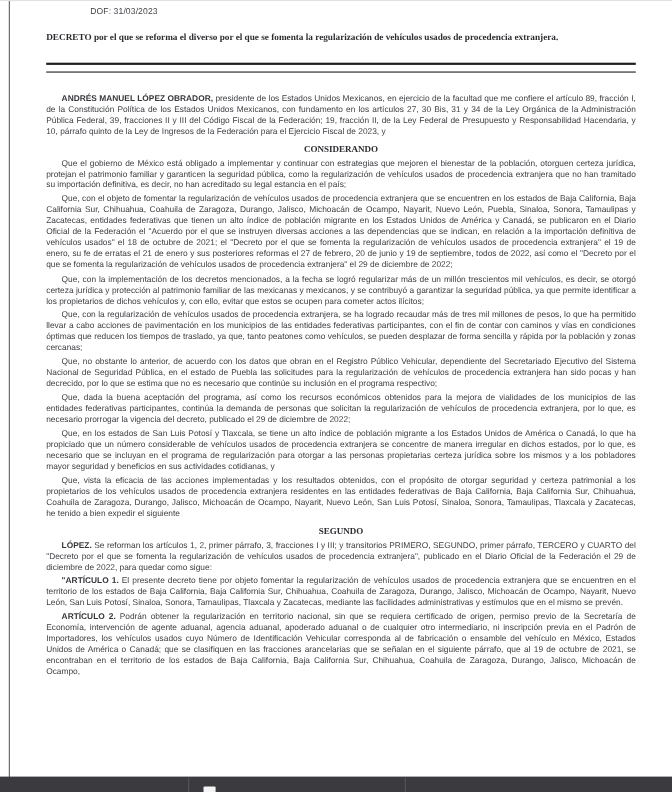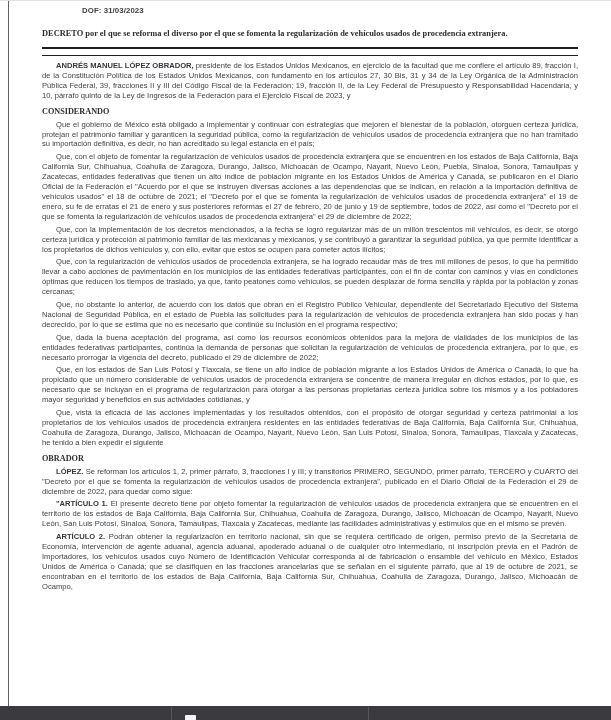--- a/index.html
+++ b/index.html
@@ -11,41 +11,41 @@
     position:absolute;left:0;top:0;width:611px;height:706px;overflow:hidden;
     background:#ffffff;border-top:1px solid #e2e2e2;
   }
   .page-left-rule{
     position:absolute;left:8px;top:0;width:1px;height:706px;background:#5f6065;
   }
   .content{
     position:absolute;left:42px;top:0;width:536px;color:#3e4044;
   }
   .dof{
-    margin-top:5px;font-size:7.8px;font-weight:bold;letter-spacing:.1px;padding-left:40px;
+    margin-top:5px;font-size:7.8px;font-weight:normal;letter-spacing:.1px;padding-left:40px;
   }
   .title{
     margin-top:14px;font-family:"Liberation Serif",serif;font-weight:bold;
     font-size:8.4px;line-height:10px;color:#2c2d30;
-    padding-bottom:8px;border-bottom:2.5px solid #1f1f1f;
+    padding-bottom:18px;border-bottom:2.5px solid #1f1f1f;
   }
   .rule-thin{
     margin-top:6px;height:0;border-top:1.2px solid #1f1f1f;
   }
   .margin-note{
     margin-top:4px;font-size:7.8px;font-weight:bold;line-height:10px;
   }
-  .doc-body{margin-top:5px;}
+  .doc-body{margin-top:19px;}
   .doc-body p.para{
     margin:3px 0 0 0;font-size:7.6px;line-height:9.9px;
     text-align:justify;text-indent:14px;color:#3e4044;
   }
   .doc-body p.para b{color:#35363a;}
   .doc-body .section-heading{
-    margin:5px 0 2px 0;font-family:"Liberation Serif",serif;
+    margin:5px 0 2px 0;text-align:center;font-family:"Liberation Serif",serif;
     font-weight:bold;font-size:8.2px;line-height:11px;color:#2c2d30;
   }
   .taskbar{
     position:absolute;left:0;top:706px;width:611px;height:14px;background:#3a3a3f;
   }
   .taskbar .divider{
     position:absolute;top:1px;width:1px;height:13px;background:#55555b;
   }
   .app-icon{
     position:absolute;left:185px;top:9px;width:11px;height:6px;
@@ -67,21 +67,21 @@
           <p class="para"><b>ANDRÉS MANUEL LÓPEZ OBRADOR,</b> <span>presidente de los Estados Unidos Mexicanos, en ejercicio de la facultad que me confiere el artículo 89, fracción I, de la Constitución Política de los Estados Unidos Mexicanos, con fundamento en los artículos 27, 30 Bis, 31 y 34 de la Ley Orgánica de la Administración Pública Federal, 39, fracciones II y III del Código Fiscal de la Federación; 19, fracción II, de la Ley Federal de Presupuesto y Responsabilidad Hacendaria, y 10, párrafo quinto de la Ley de Ingresos de la Federación para el Ejercicio Fiscal de 2023, y</span></p>
           <div class="section-heading">CONSIDERANDO</div>
           <p class="para"><span>Que el gobierno de México está obligado a implementar y continuar con estrategias que mejoren el bienestar de la población, otorguen certeza jurídica, protejan el patrimonio familiar y garanticen la seguridad pública, como la regularización de vehículos usados de procedencia extranjera que no han tramitado su importación definitiva, es decir, no han acreditado su legal estancia en el país;</span></p>
           <p class="para"><span>Que, con el objeto de fomentar la regularización de vehículos usados de procedencia extranjera que se encuentren en los estados de Baja California, Baja California Sur, Chihuahua, Coahuila de Zaragoza, Durango, Jalisco, Michoacán de Ocampo, Nayarit, Nuevo León, Puebla, Sinaloa, Sonora, Tamaulipas y Zacatecas, entidades federativas que tienen un alto índice de población migrante en los Estados Unidos de América y Canadá, se publicaron en el Diario Oficial de la Federación el "Acuerdo por el que se instruyen diversas acciones a las dependencias que se indican, en relación a la importación definitiva de vehículos usados" el 18 de octubre de 2021; el "Decreto por el que se fomenta la regularización de vehículos usados de procedencia extranjera" el 19 de enero, su fe de erratas el 21 de enero y sus posteriores reformas el 27 de febrero, 20 de junio y 19 de septiembre, todos de 2022, así como el "Decreto por el que se fomenta la regularización de vehículos usados de procedencia extranjera" el 29 de diciembre de 2022;</span></p>
           <p class="para"><span>Que, con la implementación de los decretos mencionados, a la fecha se logró regularizar más de un millón trescientos mil vehículos, es decir, se otorgó certeza jurídica y protección al patrimonio familiar de las mexicanas y mexicanos, y se contribuyó a garantizar la seguridad pública, ya que permite identificar a los propietarios de dichos vehículos y, con ello, evitar que estos se ocupen para cometer actos ilícitos;</span></p>
           <p class="para"><span>Que, con la regularización de vehículos usados de procedencia extranjera, se ha logrado recaudar más de tres mil millones de pesos, lo que ha permitido llevar a cabo acciones de pavimentación en los municipios de las entidades federativas participantes, con el fin de contar con caminos y vías en condiciones óptimas que reducen los tiempos de traslado, ya que, tanto peatones como vehículos, se pueden desplazar de forma sencilla y rápida por la población y zonas cercanas;</span></p>
           <p class="para"><span>Que, no obstante lo anterior, de acuerdo con los datos que obran en el Registro Público Vehicular, dependiente del Secretariado Ejecutivo del Sistema Nacional de Seguridad Pública, en el estado de Puebla las solicitudes para la regularización de vehículos de procedencia extranjera han sido pocas y han decrecido, por lo que se estima que no es necesario que continúe su inclusión en el programa respectivo;</span></p>
           <p class="para"><span>Que, dada la buena aceptación del programa, así como los recursos económicos obtenidos para la mejora de vialidades de los municipios de las entidades federativas participantes, continúa la demanda de personas que solicitan la regularización de vehículos de procedencia extranjera, por lo que, es necesario prorrogar la vigencia del decreto, publicado el 29 de diciembre de 2022;</span></p>
           <p class="para"><span>Que, en los estados de San Luis Potosí y Tlaxcala, se tiene un alto índice de población migrante a los Estados Unidos de América o Canadá, lo que ha propiciado que un número considerable de vehículos usados de procedencia extranjera se concentre de manera irregular en dichos estados, por lo que, es necesario que se incluyan en el programa de regularización para otorgar a las personas propietarias certeza jurídica sobre los mismos y a los pobladores mayor seguridad y beneficios en sus actividades cotidianas, y</span></p>
           <p class="para"><span>Que, vista la eficacia de las acciones implementadas y los resultados obtenidos, con el propósito de otorgar seguridad y certeza patrimonial a los propietarios de los vehículos usados de procedencia extranjera residentes en las entidades federativas de Baja California, Baja California Sur, Chihuahua, Coahuila de Zaragoza, Durango, Jalisco, Michoacán de Ocampo, Nayarit, Nuevo León, San Luis Potosí, Sinaloa, Sonora, Tamaulipas, Tlaxcala y Zacatecas, he tenido a bien expedir el siguiente</span></p>
-          <div class="section-heading">OBRADOR</div>
+          <div class="section-heading">SEGUNDO</div>
           <p class="para"><b>LÓPEZ.</b> <span>Se reforman los artículos 1, 2, primer párrafo, 3, fracciones I y III; y transitorios PRIMERO, SEGUNDO, primer párrafo, TERCERO y CUARTO del "Decreto por el que se fomenta la regularización de vehículos usados de procedencia extranjera", publicado en el Diario Oficial de la Federación el 29 de diciembre de 2022, para quedar como sigue:</span></p>
           <p class="para"><b>"ARTÍCULO 1.</b> <span>El presente decreto tiene por objeto fomentar la regularización de vehículos usados de procedencia extranjera que se encuentren en el territorio de los estados de Baja California, Baja California Sur, Chihuahua, Coahuila de Zaragoza, Durango, Jalisco, Michoacán de Ocampo, Nayarit, Nuevo León, San Luis Potosí, Sinaloa, Sonora, Tamaulipas, Tlaxcala y Zacatecas, mediante las facilidades administrativas y estímulos que en el mismo se prevén.</span></p>
           <p class="para"><b>ARTÍCULO 2.</b> <span>Podrán obtener la regularización en territorio nacional, sin que se requiera certificado de origen, permiso previo de la Secretaría de Economía, intervención de agente aduanal, agencia aduanal, apoderado aduanal o de cualquier otro intermediario, ni inscripción previa en el Padrón de Importadores, los vehículos usados cuyo Número de Identificación Vehicular corresponda al de fabricación o ensamble del vehículo en México, Estados Unidos de América o Canadá; que se clasifiquen en las fracciones arancelarias que se señalan en el siguiente párrafo, que al 19 de octubre de 2021, se encontraban en el territorio de los estados de Baja California, Baja California Sur, Chihuahua, Coahuila de Zaragoza, Durango, Jalisco, Michoacán de Ocampo,</span></p>
         </div>
     </div>
   </div>
 
   <div class="taskbar">
     <div class="divider" style="left:171px"></div>
     <div class="divider" style="left:368px"></div>

